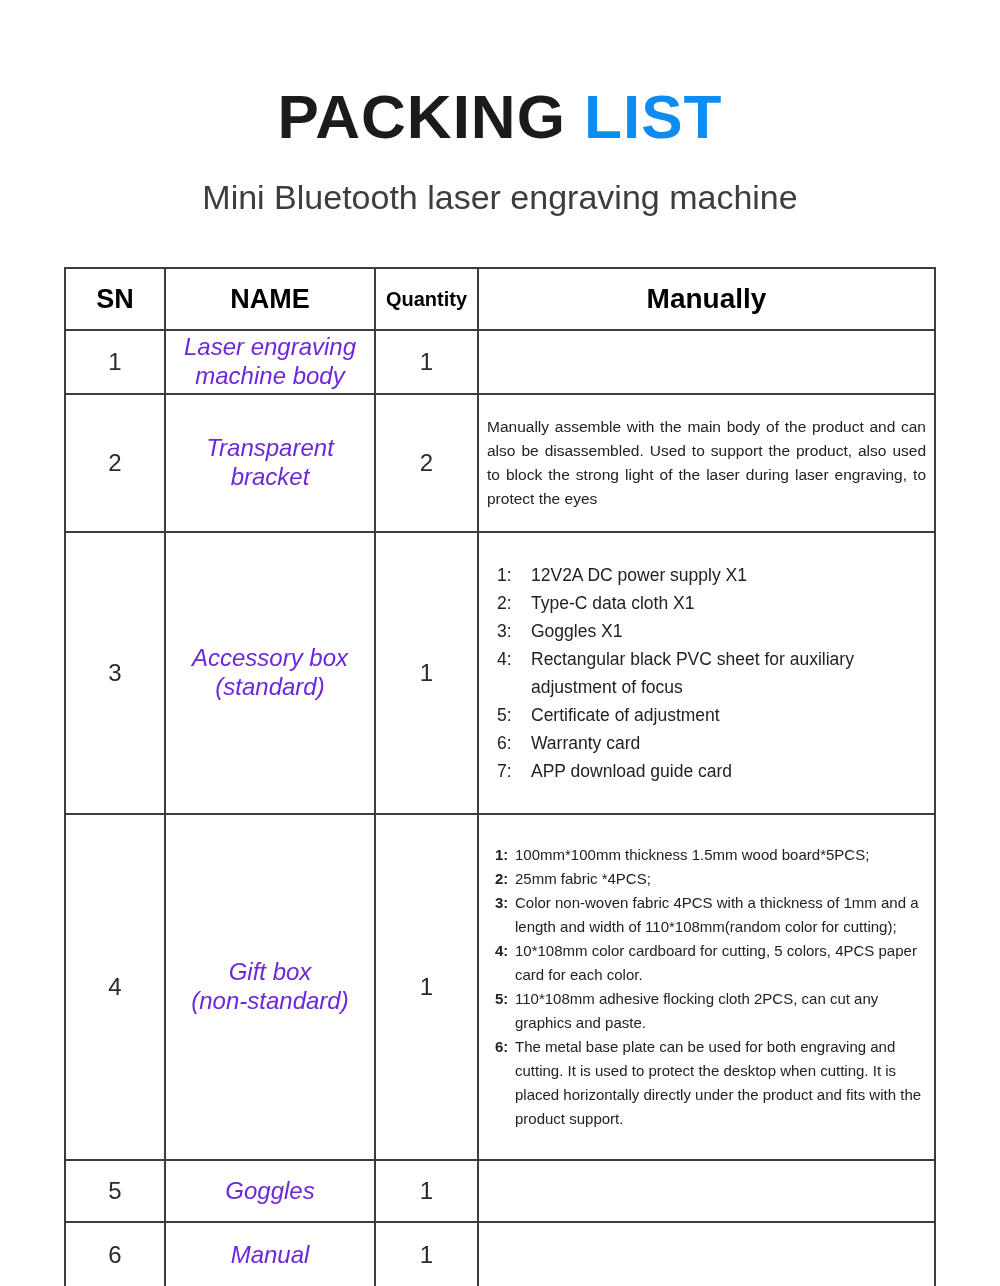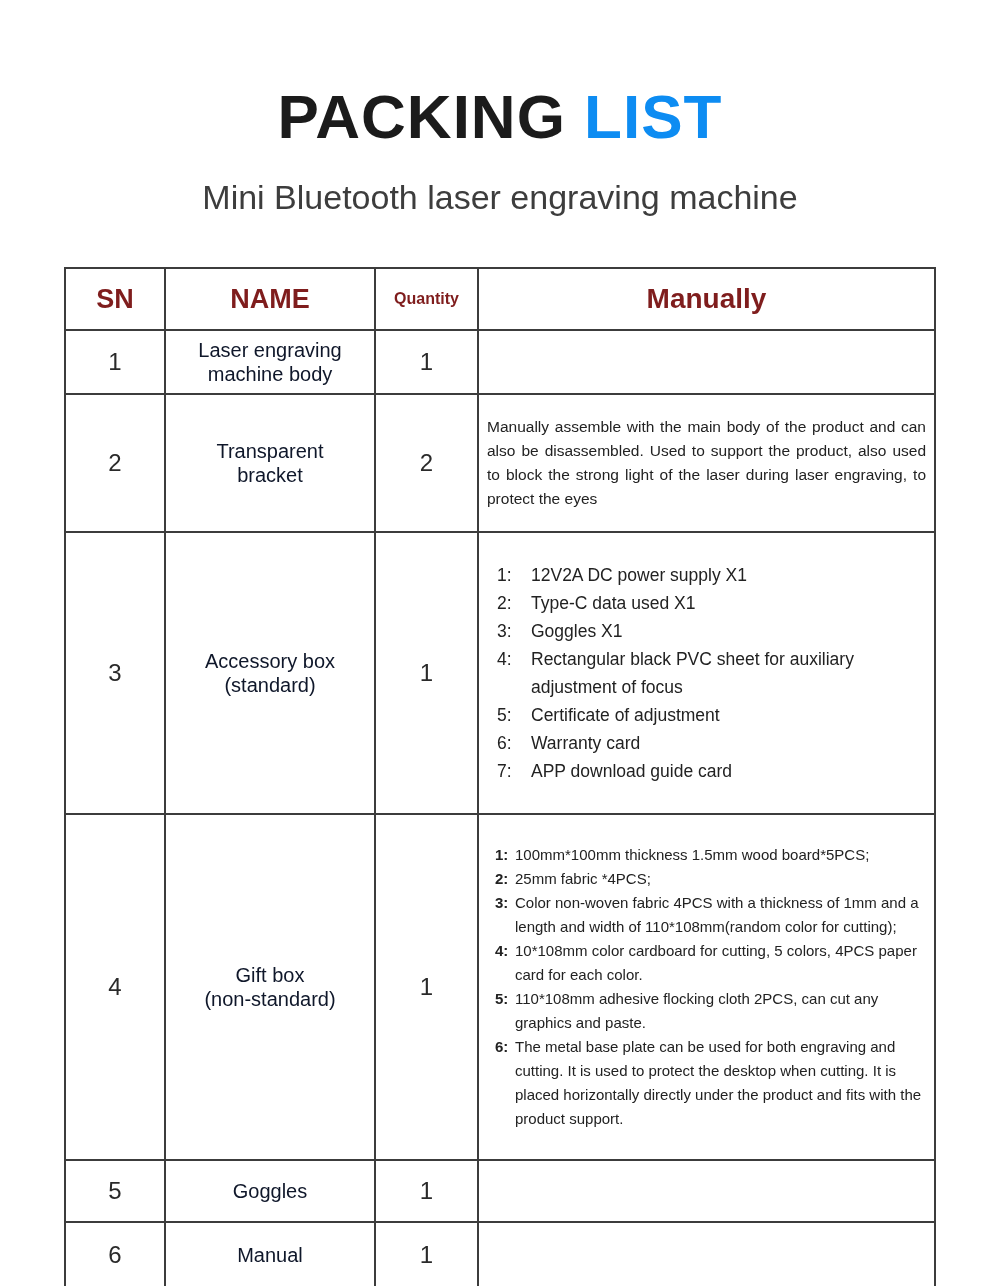--- a/index.html
+++ b/index.html
@@ -50,36 +50,37 @@
   col.c-remarks { width: 457px; }
 
   tr.h-head { height: 62px; }
   tr.h-r1 { height: 64px; }
   tr.h-r2 { height: 128px; }
   tr.h-r3 { height: 251px; }
   tr.h-r4 { height: 325px; }
   tr.h-r5 { height: 62px; }
   tr.h-r6 { height: 66px; }
 
-  th { font-weight: 600; text-align: center; color: #7f1d1d; }
+  th { font-weight: 600; text-align: center; color: #000000; }
   .th-sn, .th-name { font-size: 27px; }
-  .th-qty { font-size: 16px; font-weight: 700; }
+  .th-qty { font-size: 20px; font-weight: 700; }
   .th-remarks { font-size: 28px; }
 
   td.sn, td.qty {
     text-align: center;
     font-size: 24px;
     color: #2a2a2a;
   }
   td.name {
     text-align: center;
-    font-size: 20px;
-    color: #0f172a;
+    font-size: 24px;
+    color: #6d28d9;
     white-space: pre-line;
     line-height: 1.2;
+    font-style: italic;
   }
   td.remarks { padding: 20px 8px; }
 
   .remark-text {
     margin: 0;
     font-size: 15.5px;
     line-height: 1.55;
     text-align: justify;
     color: #222;
   }
@@ -148,21 +149,21 @@
 (standard)</td>
         <td class="qty">1</td>
         <td class="remarks">
           <ul class="remark-list plain">
               <li>
                 <span class="num">1:</span>
                 <span class="txt">12V2A DC power supply X1</span>
               </li>
               <li>
                 <span class="num">2:</span>
-                <span class="txt">Type-C data used X1</span>
+                <span class="txt">Type-C data cloth X1</span>
               </li>
               <li>
                 <span class="num">3:</span>
                 <span class="txt">Goggles X1</span>
               </li>
               <li>
                 <span class="num">4:</span>
                 <span class="txt">Rectangular black PVC sheet for auxiliary adjustment of focus</span>
               </li>
               <li>

